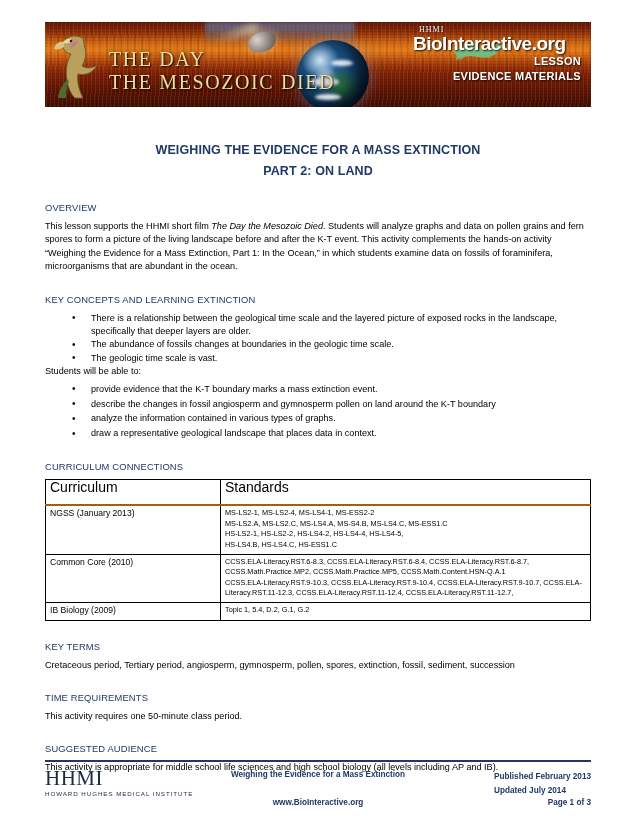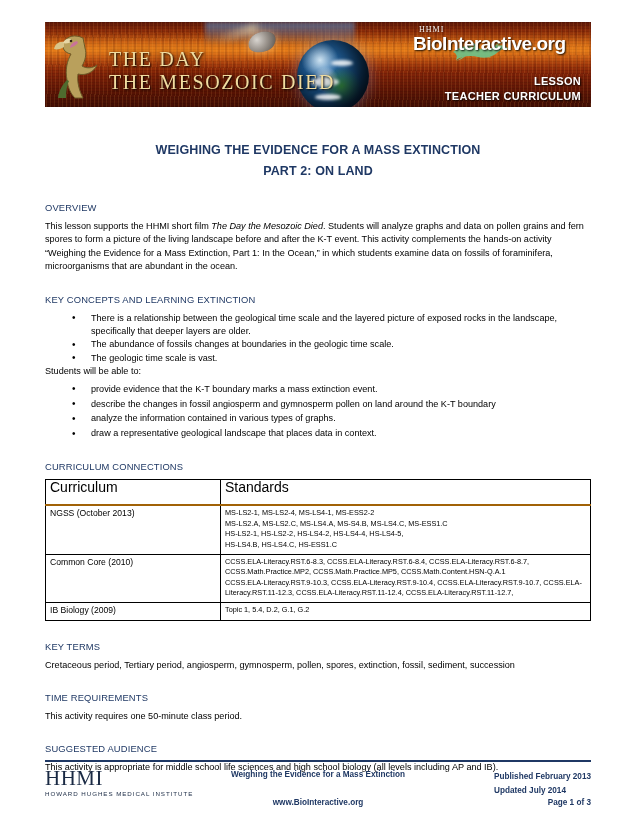--- a/index.html
+++ b/index.html
@@ -154,21 +154,21 @@
   .logo-bio .bio-b { color: #ffffff; }
   .logo-lizard {
     position: absolute;
     left: 42px; top: 14px;
     width: 66px; height: 26px;
     opacity: .92;
   }
   .banner-lesson {
     position: absolute;
     right: 10px;
-    top: 52px;
+    top: 32px;
     text-align: right;
     color: #ffffff;
     font-family: "Liberation Sans", sans-serif;
     font-size: 11px;
     font-weight: bold;
     letter-spacing: .3px;
     line-height: 15px;
     text-shadow: 1px 1px 2px rgba(0,0,0,0.9);
   }
 
@@ -364,21 +364,21 @@
           <path d="M30 9 C29 5 26 3 23 3 C26 5 27 7 27 10 Z" fill="#6fc28a"></path>
           <path d="M36 11 C37 15 40 18 44 19 C41 17 39 14 39 11 Z" fill="#6fc28a"></path>
           <path d="M47 8 C49 5 52 3 56 3 C52 4 50 6 49 9 Z" fill="#6fc28a"></path>
           <path d="M20 15 C17 19 13 21 9 22 C13 20 16 18 18 15 Z" fill="#6fc28a"></path>
         </svg>
         <div class="logo-bio"><span class="bio-b">Bio</span><span>Interactive.org</span></div>
       </div>
 
       <div class="banner-lesson">
         <div>LESSON</div>
-        <div>TEACHER CURRICULUM</div>
+        <div>EVIDENCE MATERIALS</div>
       </div>
     </div>
 
     <div class="doc-title">
       <div>WEIGHING THE EVIDENCE FOR A MASS EXTINCTION</div>
       <div>PART 2: ON LAND</div>
     </div>
 
     <div class="section-head">OVERVIEW</div>
     <p class="body"><span>This lesson supports the HHMI short film </span><span class="em">The Day the Mesozoic Died</span><span>. Students will analyze graphs and data on pollen grains and fern spores to form a picture of the living landscape before and after the K-T event. This activity complements the hands-on activity “Weighing the Evidence for a Mass Extinction, Part 1: In the Ocean,” in which students examine data on fossils of foraminifera, microorganisms that are abundant in the ocean.</span></p>
@@ -398,21 +398,21 @@
     </ul>
 
     <div class="section-head">CURRICULUM CONNECTIONS</div>
     <table class="curriculum">
       <tbody>
           <tr class="head">
         <td class="col-curr">Curriculum</td>
         <td class="col-std">Standards</td>
       </tr>
       <tr>
-        <td class="col-curr">NGSS (October 2013)</td>
+        <td class="col-curr">NGSS (January 2013)</td>
         <td class="col-std">
           <div>MS-LS2-1, MS-LS2-4, MS-LS4-1, MS-ESS2-2</div>
           <div>MS-LS2.A, MS-LS2.C, MS-LS4.A, MS-S4.B, MS-LS4.C, MS-ESS1.C</div>
           <div>HS-LS2-1, HS-LS2-2, HS-LS4-2, HS-LS4-4, HS-LS4-5,</div>
           <div>HS-LS4.B, HS-LS4.C, HS-ESS1.C</div>
         </td>
       </tr>
       <tr>
         <td class="col-curr">Common Core (2010)</td>
         <td class="col-std">

